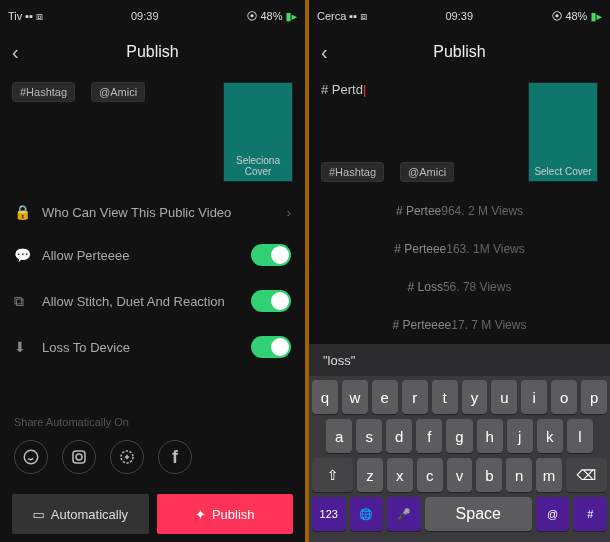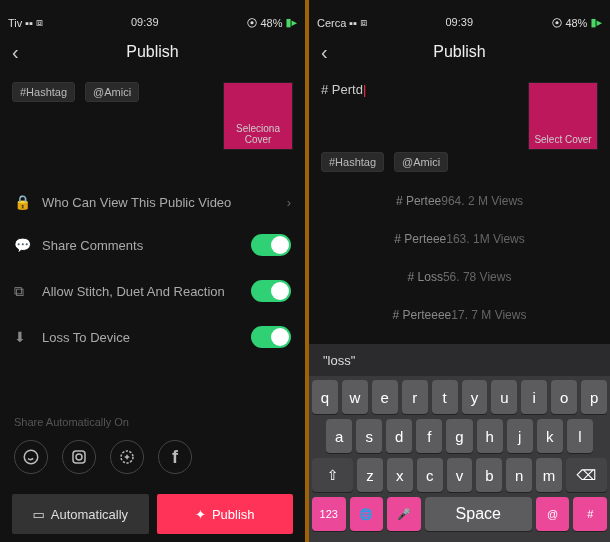--- a/index.html
+++ b/index.html
@@ -1,31 +1,31 @@
 <!DOCTYPE html>
 <html><head>
 <meta charset="utf-8">
 <style>
   * { box-sizing: border-box; margin: 0; padding: 0; font-family: -apple-system, Helvetica, Arial, sans-serif; }
   body { background: #1a1a1a; width: 610px; height: 542px; overflow: hidden; display: flex; }
   .screen { width: 305px; height: 542px; background: #121212; position: relative; display: flex; flex-direction: column; }
   .screen + .screen { border-left: 4px solid #a16207; }
-  .status-bar { height: 20px; display: flex; justify-content: space-between; align-items: flex-start; padding: 16px 8px; font-size: 11px; color: #ddd; }
+  .status-bar { height: 20px; display: flex; justify-content: space-between; align-items: center; padding: 16px 8px; font-size: 11px; color: #ddd; }
   .status-left, .status-right { display: flex; align-items: center; gap: 3px; }
   .header { display: flex; align-items: center; justify-content: center; position: relative; height: 40px; color: #eee; }
   .back { position: absolute; left: 12px; font-size: 20px; color: #ccc; }
   .title { font-size: 16px; font-weight: 500; color: #eee; }
   .compose { display: flex; padding: 10px 12px; gap: 10px; }
   .desc-area { flex: 1; display: flex; flex-direction: column; justify-content: space-between; min-height: 90px; }
   .placeholder { color: #555; font-size: 13px; }
   .typed { color: #ccc; font-size: 13px; }
   .cursor { color: #ff3050; }
-  .tag-row { display: flex; gap: 10px; }
+  .tag-row { display: flex; gap: 16px; }
   .pill { background: #2a2a2a; color: #bbb; border: 1px solid #333; font-size: 11px; padding: 3px 7px; border-radius: 3px; }
-  .cover { width: 70px; height: 68px; background: #be185d; position: relative; border: 1px solid #222; }
+  .cover { width: 70px; height: 100px; background: #0f766e; position: relative; border: 1px solid #222; }
   .cover-label { position: absolute; bottom: 4px; left: 0; right: 0; text-align: center; font-size: 10px; color: #ccc; line-height: 1.1; }
   .row { display: flex; align-items: center; padding: 12px 14px; color: #aaa; font-size: 13px; gap: 12px; }
   .row .icon { width: 16px; color: #888; font-size: 14px; }
   .row .label { flex: 1; }
   .row .chev { color: #666; }
   .toggle { width: 40px; height: 22px; background: #30d074; border-radius: 11px; position: relative; }
   .toggle::after { content: ""; position: absolute; width: 18px; height: 18px; background: #fff; border-radius: 50%; top: 2px; right: 2px; }
   .share-label { color: #555; font-size: 11px; padding: 6px 14px; }
   .share-row { display: flex; gap: 14px; padding: 6px 14px 12px; }
   .share-ic { width: 34px; height: 34px; border: 1px solid #444; border-radius: 50%; display: flex; align-items: center; justify-content: center; color: #bbb; font-size: 16px; }
@@ -36,21 +36,21 @@
   .sugg-row { display: flex; justify-content: center; padding: 12px 14px; font-size: 12px; }
   .sugg-tag { color: #888; }
   .sugg-views { color: #666; }
   .kb { background: #3a3a3c; margin-top: auto; }
   .kb-sugg { height: 32px; display:flex; align-items:center; padding:0 14px; color:#ddd; font-size:13px; background:#2b2b2d;}
   .kb-rows { padding: 4px 3px 6px; }
   .kb-row { display: flex; gap: 4px; margin-bottom: 5px; justify-content: center; }
   .key { background: #5c5c5e; color: #fff; border-radius: 4px; height: 34px; flex: 1; display: flex; align-items: center; justify-content: center; font-size: 15px; box-shadow: 0 1px 0 #222; }
   .key.wide { flex: 1.4; background:#444446; font-size:14px;}
   .key.space { flex: 3.2; font-size:16px;}
-  .key.fn { background:#ec4899; font-size:11px;}
+  .key.fn { background:#4c1d95; font-size:11px;}
   svg { display:block; }
 </style>
 </head>
 <body>
 
 <div class="screen">
   <div class="status-bar">
     <div class="status-left">
       <span>Tiv</span>
       <span>▪▪</span>
@@ -78,21 +78,21 @@
       <div class="cover-label">Seleciona Cover</div>
     </div>
   </div>
   <div class="row">
     <span class="icon">🔒</span>
     <span class="label">Who Can View This Public Video</span>
     <span class="chev">›</span>
   </div>
   <div class="row">
     <span class="icon">💬</span>
-    <span class="label">Share Comments</span>
+    <span class="label">Allow Perteeee</span>
     <div class="toggle"></div>
   </div>
   <div class="row">
     <span class="icon">⧉</span>
     <span class="label">Allow Stitch, Duet And Reaction</span>
     <div class="toggle"></div>
   </div>
   <div class="row">
     <span class="icon">⬇</span>
     <span class="label">Loss To Device</span>

